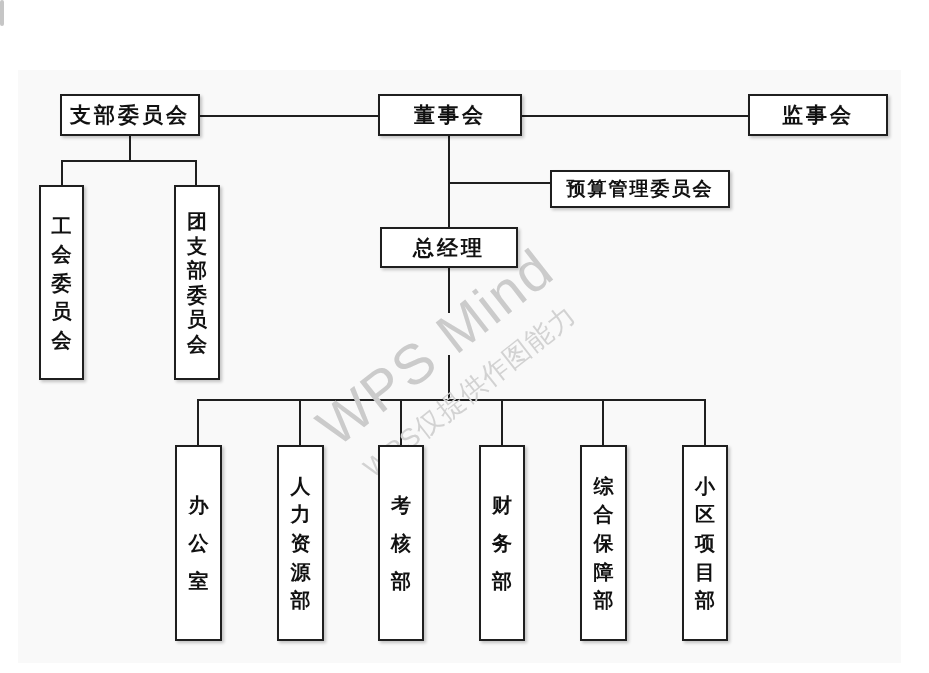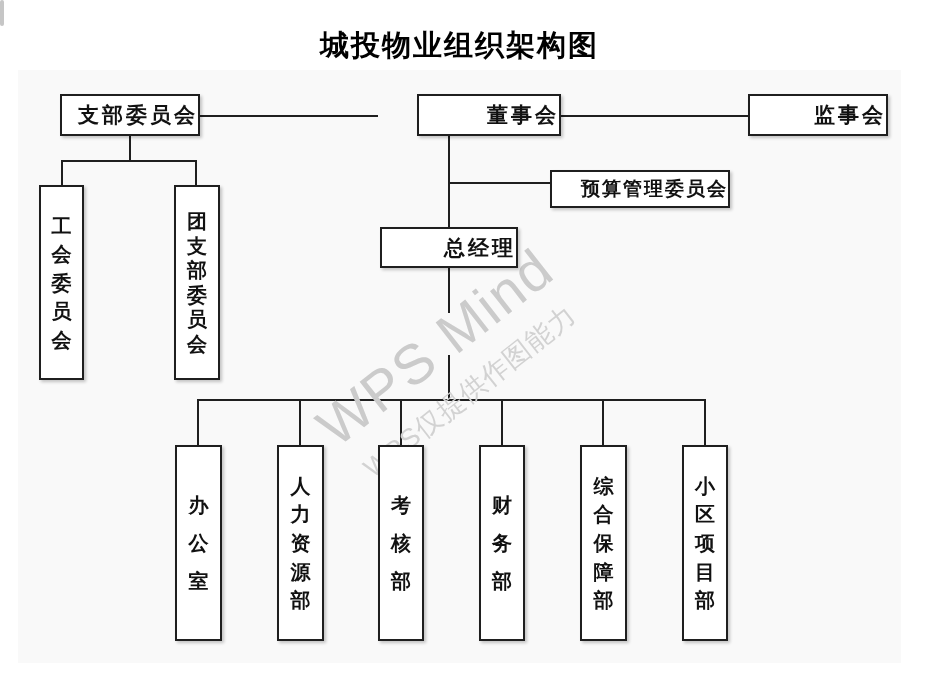--- a/index.html
+++ b/index.html
@@ -23,21 +23,21 @@
 
   .canvas {
     position: absolute; left: 18px; top: 70px; width: 883px; height: 593px;
     background: #f9f9f9;
   }
 
   .node {
     position: absolute; background: #ffffff;
     border: 2px solid #1f1f1f;
     box-shadow: 2px 2px 3px rgba(0,0,0,0.22);
-    display: flex; align-items: center; justify-content: flex-end;
+    display: flex; align-items: center; justify-content: center;
     color: #111111; font-weight: 600;
   }
   .node.h { font-size: 21px; letter-spacing: 3px; white-space: nowrap; }
   .node.v {
     flex-direction: column; justify-content: space-evenly;
     font-size: 20px; padding: 20px 0;
   }
   .node.v span { display: block; line-height: 1; }
 
   .line { position: absolute; background: #1f1f1f; }
@@ -57,21 +57,20 @@
     font-family: "Liberation Sans", "DejaVu Sans", sans-serif;
   }
 </style>
 </head>
 <body>
 
 <div class="page">
 
   <div class="scrollbar-thumb"></div>
 
-  <div class="title">城投物业组织架构图</div>
 
   <div class="canvas">
 
     <div class="line" style="left:182px; top:45px; width:178px; height:2px;"></div>
     <div class="line" style="left:504px; top:45px; width:226px; height:2px;"></div>
 
     <div class="line" style="left:111px; top:66px; width:2px; height:24px;"></div>
     <div class="line" style="left:43px; top:90px; width:136px; height:2px;"></div>
     <div class="line" style="left:43px; top:90px; width:2px; height:25px;"></div>
     <div class="line" style="left:177px; top:90px; width:2px; height:25px;"></div>
@@ -91,21 +90,21 @@
 
     <div class="watermark">
       <div class="wm-big">WPS Mind</div>
       <div class="wm-small">WPS仅提供作图能力</div>
     </div>
 
     <div class="node h" style="left:42px; top:24px; width:140px; height:42px;">
       <span>支部委员会</span>
     </div>
 
-    <div class="node h" style="left:360px; top:24px; width:144px; height:42px;margin-left:39px;">
+    <div class="node h" style="left:360px; top:24px; width:144px; height:42px;">
       <span>董事会</span>
     </div>
 
     <div class="node h" style="left:730px; top:24px; width:140px; height:42px;">
       <span>监事会</span>
     </div>
 
     <div class="node h" style="left:532px; top:100px; width:180px; height:38px; font-size:19px; letter-spacing:2px;">
       <span>预算管理委员会</span>
     </div>

